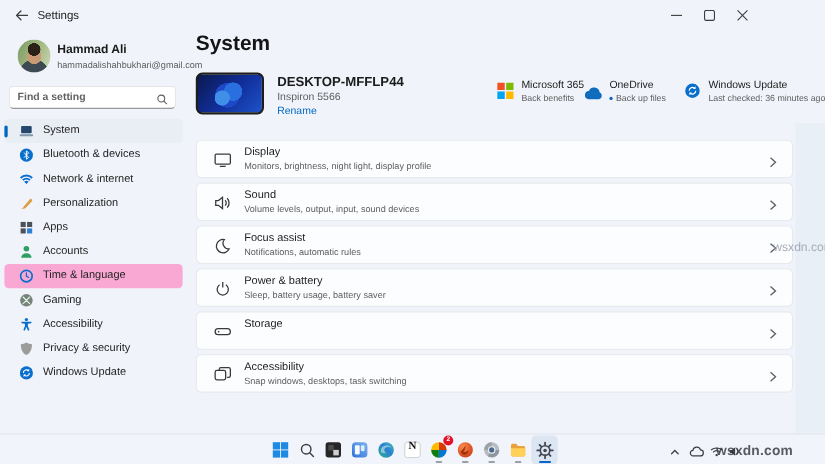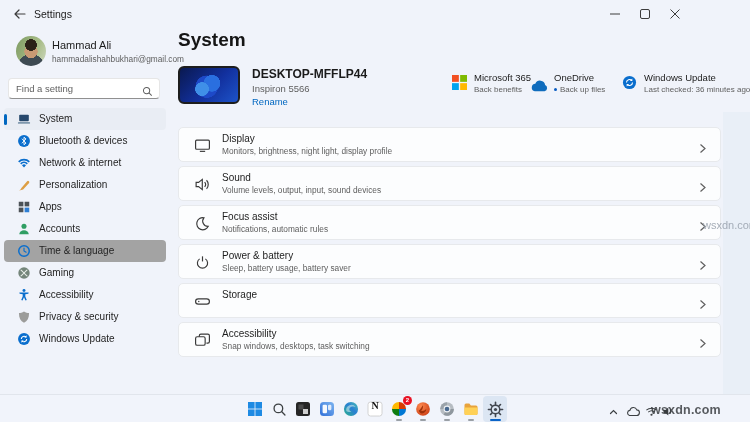--- a/index.html
+++ b/index.html
@@ -17,32 +17,32 @@
   .win-controls { position:absolute; right:0; top:0; height:28px; display:flex; }
   .wc { width:30px; height:28px; display:flex; align-items:center; justify-content:center; }
   
   .avatar { position:absolute; left:16px; top:36px; width:30px; height:30px; border-radius:50%;
     background:
       radial-gradient(circle at 50% 30%, #2b2118 0 22%, transparent 23%),
       radial-gradient(circle at 50% 52%, #c99a74 0 30%, transparent 31%),
       radial-gradient(circle at 50% 105%, #3e4a52 0 38%, transparent 39%),
       linear-gradient(115deg,#7c9a62,#a9bd88 60%,#cfd9c0);
   }
-  .profile-name { position:absolute; left:52px; top:39px; font-size:11px; font-weight:400; }
+  .profile-name { position:absolute; left:52px; top:39px; font-size:11px; font-weight:700; }
   .profile-email { position:absolute; left:52px; top:54px; font-size:8.3px; color:#5e5e5e; }
   .searchbox { position:absolute; left:8px; top:78px; width:152px; height:21px; background:#fff;
     border:1px solid #e6e6e6; border-bottom:1px solid #909090; border-radius:4px; }
   .searchbox input { position:absolute; left:7px; top:0; width:122px; height:19px; border:none; outline:none;
-    font-size:9.5px; font-family:"Liberation Sans",sans-serif; color:#333; background:transparent; }
+    font-size:9.5px; font-family:"Liberation Sans",sans-serif; color:#333; background:transparent;font-weight:bold; }
   .searchbox input::placeholder { color:#616161; }
   .search-glyph { position:absolute; right:6px; top:4px; }
   .nav { position:absolute; left:4px; top:108px; width:162px; }
   .side-item { position:relative; height:22px; border-radius:4px; cursor:default; }
   .side-item.selected { background:#e9edf4; }
-  .side-item.hovered { background:#a3a3a3; }
+  .side-item.hovered { background:#f9a8d4; }
   .accent-bar { position:absolute; left:0; top:5.5px; width:3px; height:11px; border-radius:2px; background:#0067c0; }
   .sicon { position:absolute; left:13px; top:4px; width:14px; height:14px; }
   .sicon svg { width:14px; height:14px; display:block; }
   .slabel { position:absolute; left:35px; top:5px; font-size:10px; color:#242424; white-space:nowrap; }
   
   .page-title { position:absolute; left:178px; top:29px; font-size:19px; font-weight:700; color:#151515; }
   .dev-thumb { position:absolute; left:178px; top:66px; width:62px; height:38px; border:2px solid #1d1d1d; border-radius:6px;
     background:
       radial-gradient(circle at 38% 62%, #3f8fe8 0 16%, transparent 17%),
       radial-gradient(circle at 55% 45%, #2a6fe0 0 22%, transparent 23%),

